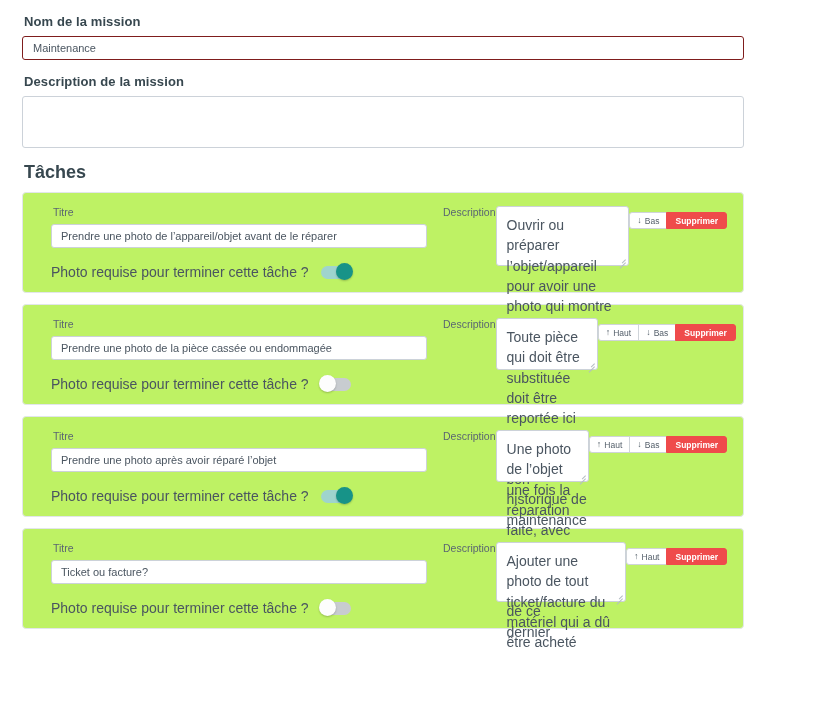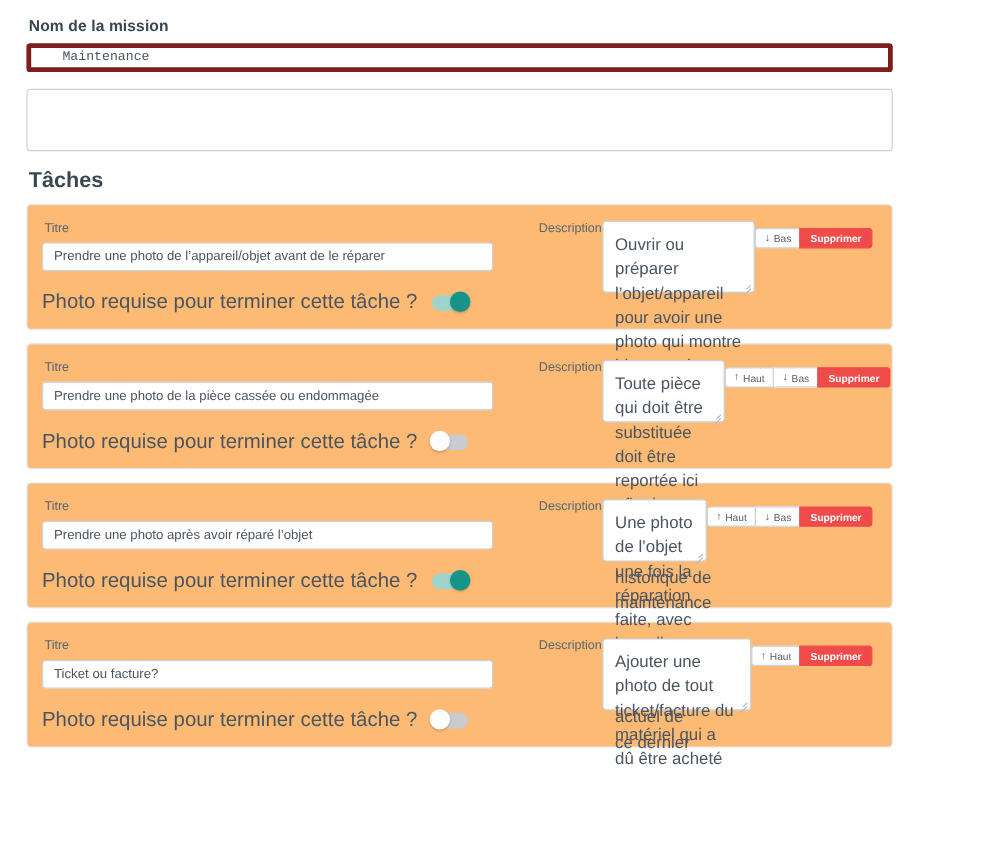--- a/index.html
+++ b/index.html
@@ -22,27 +22,27 @@
   .field-label {
     font-size: 13px;
     font-weight: bold;
     color: #37474f;
     letter-spacing: 0.1px;
     margin: 0 0 7px 2px;
   }
   .text-input {
     width: 100%;
     height: 24px;
-    border: 4px solid #7f1d1d;
+    border: 1px solid #7f1d1d;
     border-radius: 3px;
     background: #fff;
-    font-family: Liberation Mono, monospace;
+    font-family: Liberation Sans, sans-serif;
     font-size: 11px;
     color: #4a5560;
-    padding: 0 26px;
+    padding: 0 10px;
     outline: none;
     display: flex;
     align-items: center;
   }
   .mission-textarea {
     width: 100%;
     height: 52px;
     border: 1px solid #ccd2d9;
     border-radius: 3px;
     background: #fff;
@@ -54,24 +54,24 @@
     font-size: 18px;
     font-weight: bold;
     color: #37474f;
     margin: 0 0 9px 2px;
   }
 
   
   .task-card {
     border: 1px solid #e2e6ea;
     border-radius: 4px;
-    background: #fdba74;
-    padding: 13px 16px 12px 12px;
-    display: flex;
-    gap: 36px;
+    background: #bef264;
+    padding: 13px 16px 12px 28px;
+    display: flex;
+    gap: 14px;
     margin-bottom: 11px;
   }
   .col-left { width: 376px; flex: 0 0 376px; }
   .col-right { flex: 1 1 auto; display: flex; }
 
   .small-label {
     font-size: 10.5px;
     color: #5a6672;
     margin: 0 0 6px 2px;
   }
@@ -90,21 +90,21 @@
     white-space: nowrap;
     overflow: hidden;
   }
 
   .toggle-row {
     display: flex;
     align-items: center;
     margin-top: 16px;
   }
   .toggle-text {
-    font-size: 17px;
+    font-size: 14px;
     color: #4a5560;
     margin-right: 12px;
   }
   .switch {
     width: 30px;
     height: 13px;
     border-radius: 7px;
     position: relative;
     flex: 0 0 30px;
   }
@@ -186,20 +186,21 @@
 </head>
 <body>
 
 <div class="page">
 
   <div class="field-label">Nom de la mission</div>
   <div class="text-input">Maintenance</div>
 
   <div class="spacer-14"></div>
 
+  <div class="field-label">Description de la mission</div>
   <div class="mission-textarea"></div>
 
   <div class="spacer-14"></div>
 
   <div class="section-title">Tâches</div>
 
   <div id="tasks-container">
       <div class="task-card">
         <div class="col-left">
           <div class="small-label">Titre</div>

